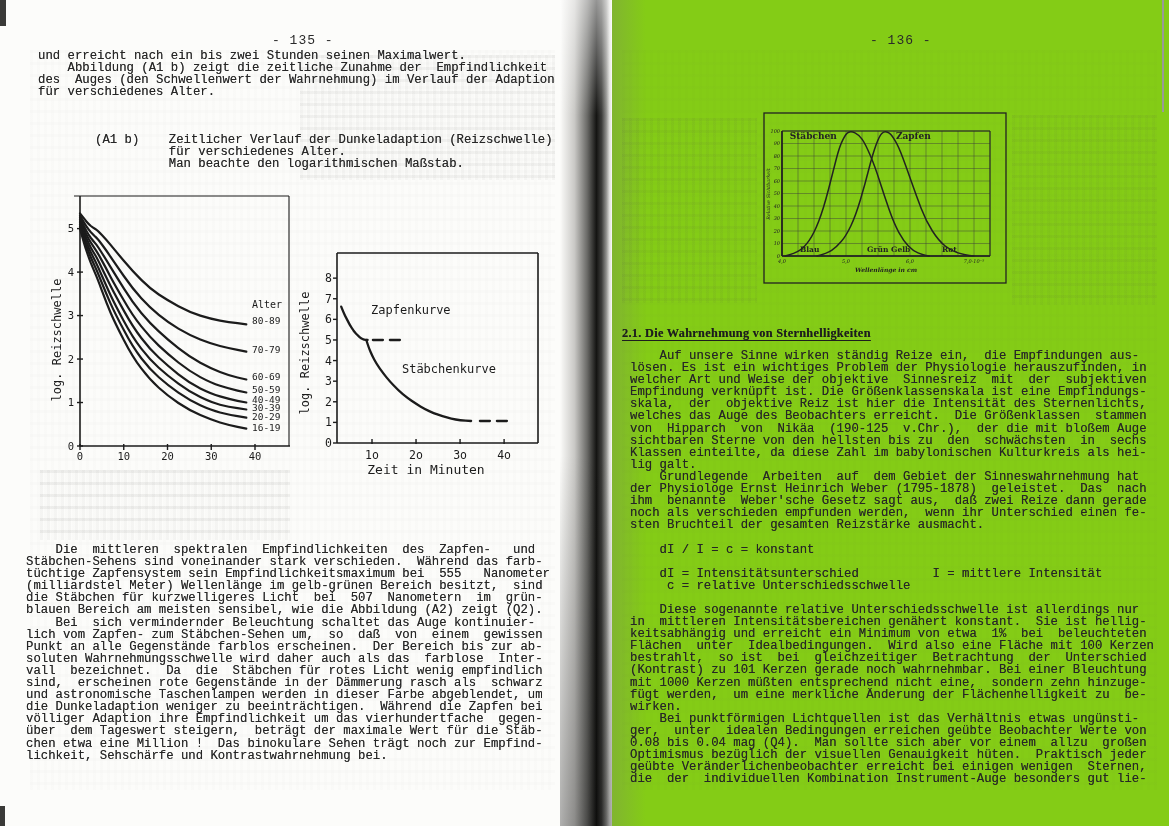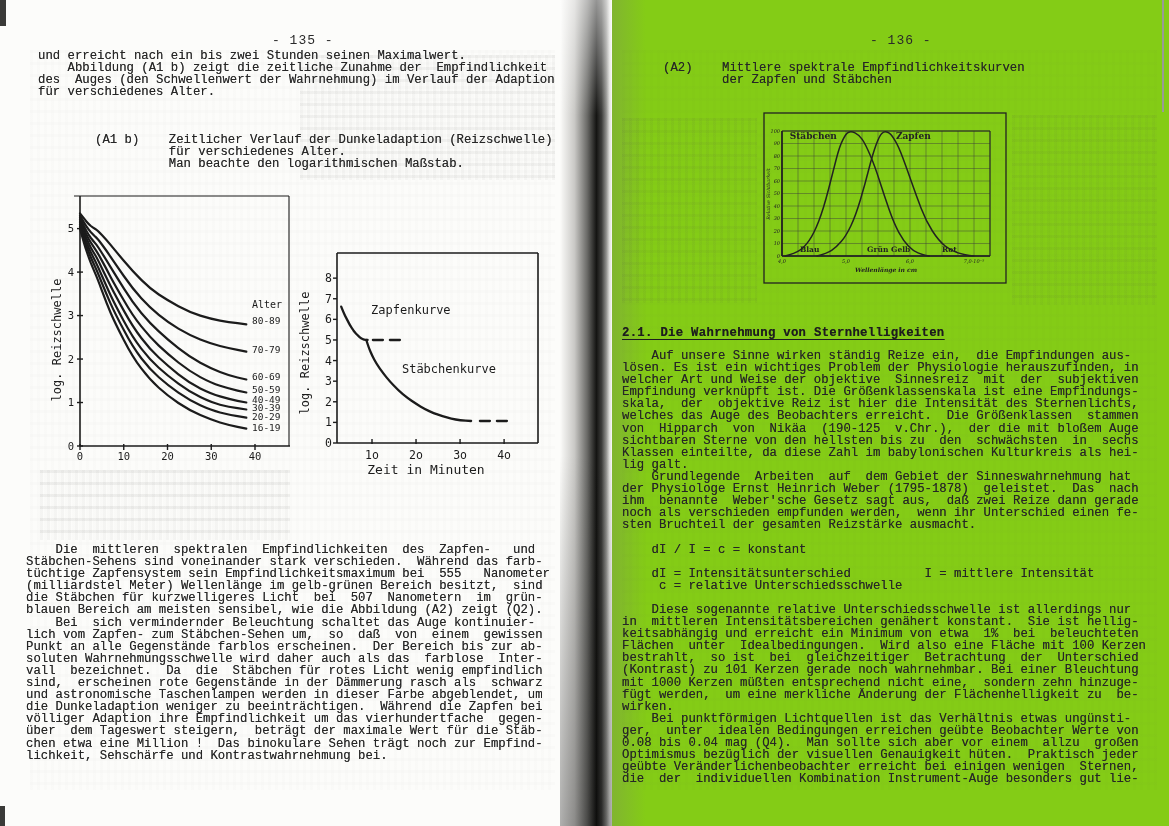--- a/index.html
+++ b/index.html
@@ -7,21 +7,21 @@
         font-family:"Liberation Mono","DejaVu Sans Mono",monospace;color:#242424;}
   .page{position:absolute;top:0;height:826px;background:#fcfcfa;}
   #page-left{left:0;width:562px;}
   #page-right{left:612px;width:557px;background:#84cc16;}
   .pageno{position:absolute;font-size:13px;letter-spacing:1px;color:#2a2a2a;}
   .txt{position:absolute;margin:0;white-space:pre;font-family:inherit;
        font-size:12.3px;line-height:12.1px;color:#262626;
        text-shadow:0 0 .4px rgba(40,40,40,.65);}
   .heading{position:absolute;font-size:12.3px;font-weight:bold;color:#1d1d1d;
        text-decoration:underline;text-underline-offset:3px;letter-spacing:.3px;
-       text-shadow:0 0 .4px rgba(40,40,40,.7);}
+       text-shadow:0 0 .4px rgba(40,40,40,.7);font-family:Liberation Serif, serif;}
   svg{position:absolute;overflow:visible;}
   .gutter{position:absolute;top:0;left:560px;width:52px;height:826px;
      background:linear-gradient(to right,rgba(240,240,238,0) 0%,rgba(140,138,134,.45) 28%,
        #6b6b68 52%,#141412 70%,#3c3c3a 80%,#8f8f8c 89%,#dcdcd9 95%,#fbfbf9 100%);}
   .gutter-shade{position:absolute;top:0;left:560px;width:52px;height:826px;
      background:linear-gradient(to bottom,rgba(255,255,255,.55) 0%,rgba(255,255,255,0) 14%,
        rgba(0,0,0,0) 55%,rgba(0,0,0,.30) 100%);}
   .page-edge{position:absolute;top:0;left:612px;width:34px;height:826px;
      background:linear-gradient(to right,rgba(120,120,116,.28),rgba(120,120,116,0));}
   .noise{position:absolute;pointer-events:none;filter:blur(.6px);
@@ -156,22 +156,20 @@
     <div class="noise" style="left:40px;top:470px;width:250px;height:70px;"></div>
     <div class="noise ultra" style="left:30px;top:50px;width:525px;height:740px;"></div>
   </section>
 
   <div class="gutter"></div>
   <div class="gutter-shade"></div>
 
   <section class="page" id="page-right">
     <div class="page-edge" style="left:0;"></div>
     <div class="pageno" style="left:258px;top:33px;">- 136 -</div>
-    <pre class="txt" style="left:51px;top:62px;">(A2)    Mittlere spektrale Empfindlichkeitskurven
-        der Zapfen und Stäbchen</pre>
 
     <svg style="left:151px;top:112px;width:244px;height:172px;" viewBox="0 0 244 172">
         <rect x="1" y="1" width="242" height="170" fill="none" stroke="#222222" stroke-width="1.3"></rect>
         <line x1="19" y1="19" x2="19" y2="144" stroke="#3a3a3a" stroke-width="0.45"></line>
         <line x1="35" y1="19" x2="35" y2="144" stroke="#3a3a3a" stroke-width="0.45"></line>
         <line x1="51" y1="19" x2="51" y2="144" stroke="#3a3a3a" stroke-width="0.45"></line>
         <line x1="67" y1="19" x2="67" y2="144" stroke="#3a3a3a" stroke-width="0.45"></line>
         <line x1="83" y1="19" x2="83" y2="144" stroke="#3a3a3a" stroke-width="0.45"></line>
         <line x1="99" y1="19" x2="99" y2="144" stroke="#3a3a3a" stroke-width="0.45"></line>
         <line x1="115" y1="19" x2="115" y2="144" stroke="#3a3a3a" stroke-width="0.45"></line>
@@ -219,21 +217,21 @@
         <path d="M54.2 144.0Q63.8 141.5 68.6 138.4Q73.4 135.3 78.2 129.6Q83.0 124.0 87.8 114.0Q92.6 104.0 97.4 87.8Q102.2 71.5 106.0 56.5Q109.9 41.5 113.1 32.8Q116.3 24.0 118.8 21.5Q121.4 19.0 124.6 20.3Q127.8 21.5 131.6 27.8Q135.5 34.0 139.6 45.3Q143.8 56.5 148.6 70.3Q153.4 84.0 158.2 96.5Q163.0 109.0 169.4 119.0Q175.8 129.0 182.2 134.0Q188.6 139.0 195.0 140.9Q201.4 142.8 206.2 143.4L211.0 144.0" fill="none" stroke="#222222" stroke-width="1.5" stroke-linecap="round" stroke-dasharray="null"></path>
         <text x="132.92000000000002" y="26.5" font-family="&quot;DejaVu Serif&quot;,serif" font-size="9" fill="#222222" font-weight="bold" font-style="normal" text-anchor="start" transform="null">Zapfen</text>
         <text x="36.920000000000016" y="140.25" font-family="&quot;DejaVu Serif&quot;,serif" font-size="7.5" fill="#222222" font-weight="bold" font-style="normal" text-anchor="start" transform="null">Blau</text>
         <text x="104.12" y="140.25" font-family="&quot;DejaVu Serif&quot;,serif" font-size="7.5" fill="#222222" font-weight="bold" font-style="normal" text-anchor="start" transform="null">Grün Gelb</text>
         <text x="179" y="140.25" font-family="&quot;DejaVu Serif&quot;,serif" font-size="7.5" fill="#222222" font-weight="bold" font-style="normal" text-anchor="start" transform="null">Rot</text>
         <text x="123" y="160" font-family="&quot;DejaVu Serif&quot;,serif" font-size="6" fill="#222222" font-weight="bold" font-style="italic" text-anchor="middle" transform="null">Wellenlänge in cm</text>
         <text x="7" y="82" font-family="&quot;DejaVu Serif&quot;,serif" font-size="4.8" fill="#222222" font-weight="normal" font-style="italic" text-anchor="middle" transform="rotate(-90 7 82)">Relative Sichtbarkeit</text>
       </svg>
 
     <div class="heading" style="left:10px;top:326px;">2.1. Die Wahrnehmung von Sternhelligkeiten</div>
-    <pre class="txt" style="left:10px;top:350px;">    Auf unsere Sinne wirken ständig Reize ein,  die Empfindungen aus-
+    <pre class="txt" style="left:18px;top:350px;">    Auf unsere Sinne wirken ständig Reize ein,  die Empfindungen aus-
 lösen. Es ist ein wichtiges Problem der Physiologie herauszufinden, in
 welcher Art und Weise der objektive  Sinnesreiz  mit  der  subjektiven
 Empfindung verknüpft ist. Die Größenklassenskala ist eine Empfindungs-
 skala,  der  objektive Reiz ist hier die Intensität des Sternenlichts,
 welches das Auge des Beobachters erreicht.  Die Größenklassen  stammen
 von  Hipparch  von  Nikäa  (190-125  v.Chr.),  der die mit bloßem Auge
 sichtbaren Sterne von den hellsten bis zu  den  schwächsten  in  sechs
 Klassen einteilte, da diese Zahl im babylonischen Kulturkreis als hei-
 lig galt.
     Grundlegende  Arbeiten  auf  dem Gebiet der Sinneswahrnehmung hat

